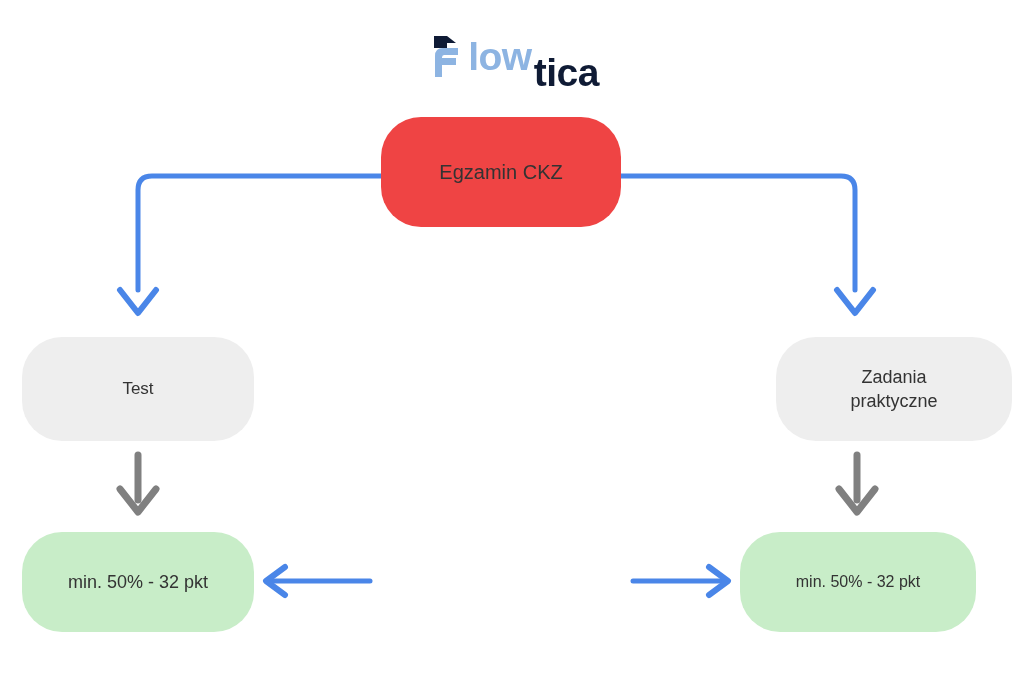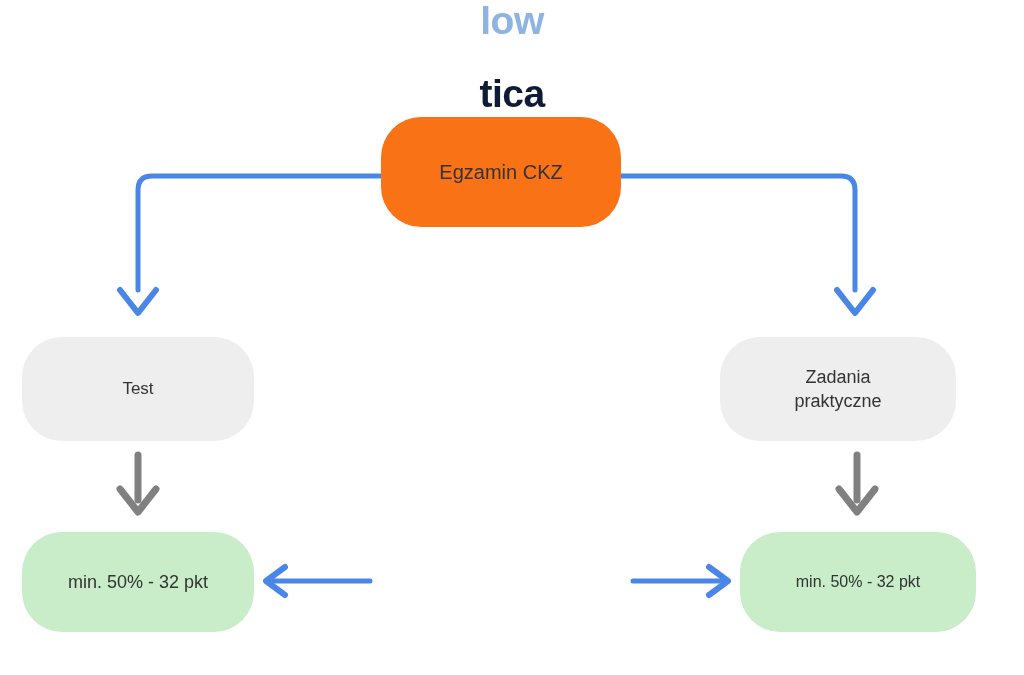--- a/index.html
+++ b/index.html
@@ -23,21 +23,20 @@
   .brand {
     position: absolute;
     left: 0;
     top: 28px;
     width: 1024px;
     height: 56px;
     display: flex;
     align-items: center;
     justify-content: center;
     gap: 2px;
-    flex-direction: column;
   }
   .brand-mark {
     display: block;
     width: 40px;
     height: 44px;
     margin-right: 1px;
   }
   .brand-text {
     font-size: 39px;
     font-weight: 700;
@@ -62,35 +61,35 @@
   .node-label {
     line-height: 1.35;
     white-space: pre-line;
   }
 
   #node-exam {
     left: 381px;
     top: 117px;
     width: 240px;
     height: 110px;
-    background: #f97316;
+    background: #ef4444;
   }
   #node-exam .node-label { font-size: 20px; }
 
   #node-test {
     left: 22px;
     top: 337px;
     width: 232px;
     height: 104px;
     background: #eeeeee;
   }
   #node-test .node-label { font-size: 17px; }
 
   #node-practical {
-    left: 720px;
+    left: 776px;
     top: 337px;
     width: 236px;
     height: 104px;
     background: #eeeeee;
   }
   #node-practical .node-label { font-size: 18px; }
 
   #node-score-left {
     left: 22px;
     top: 532px;

